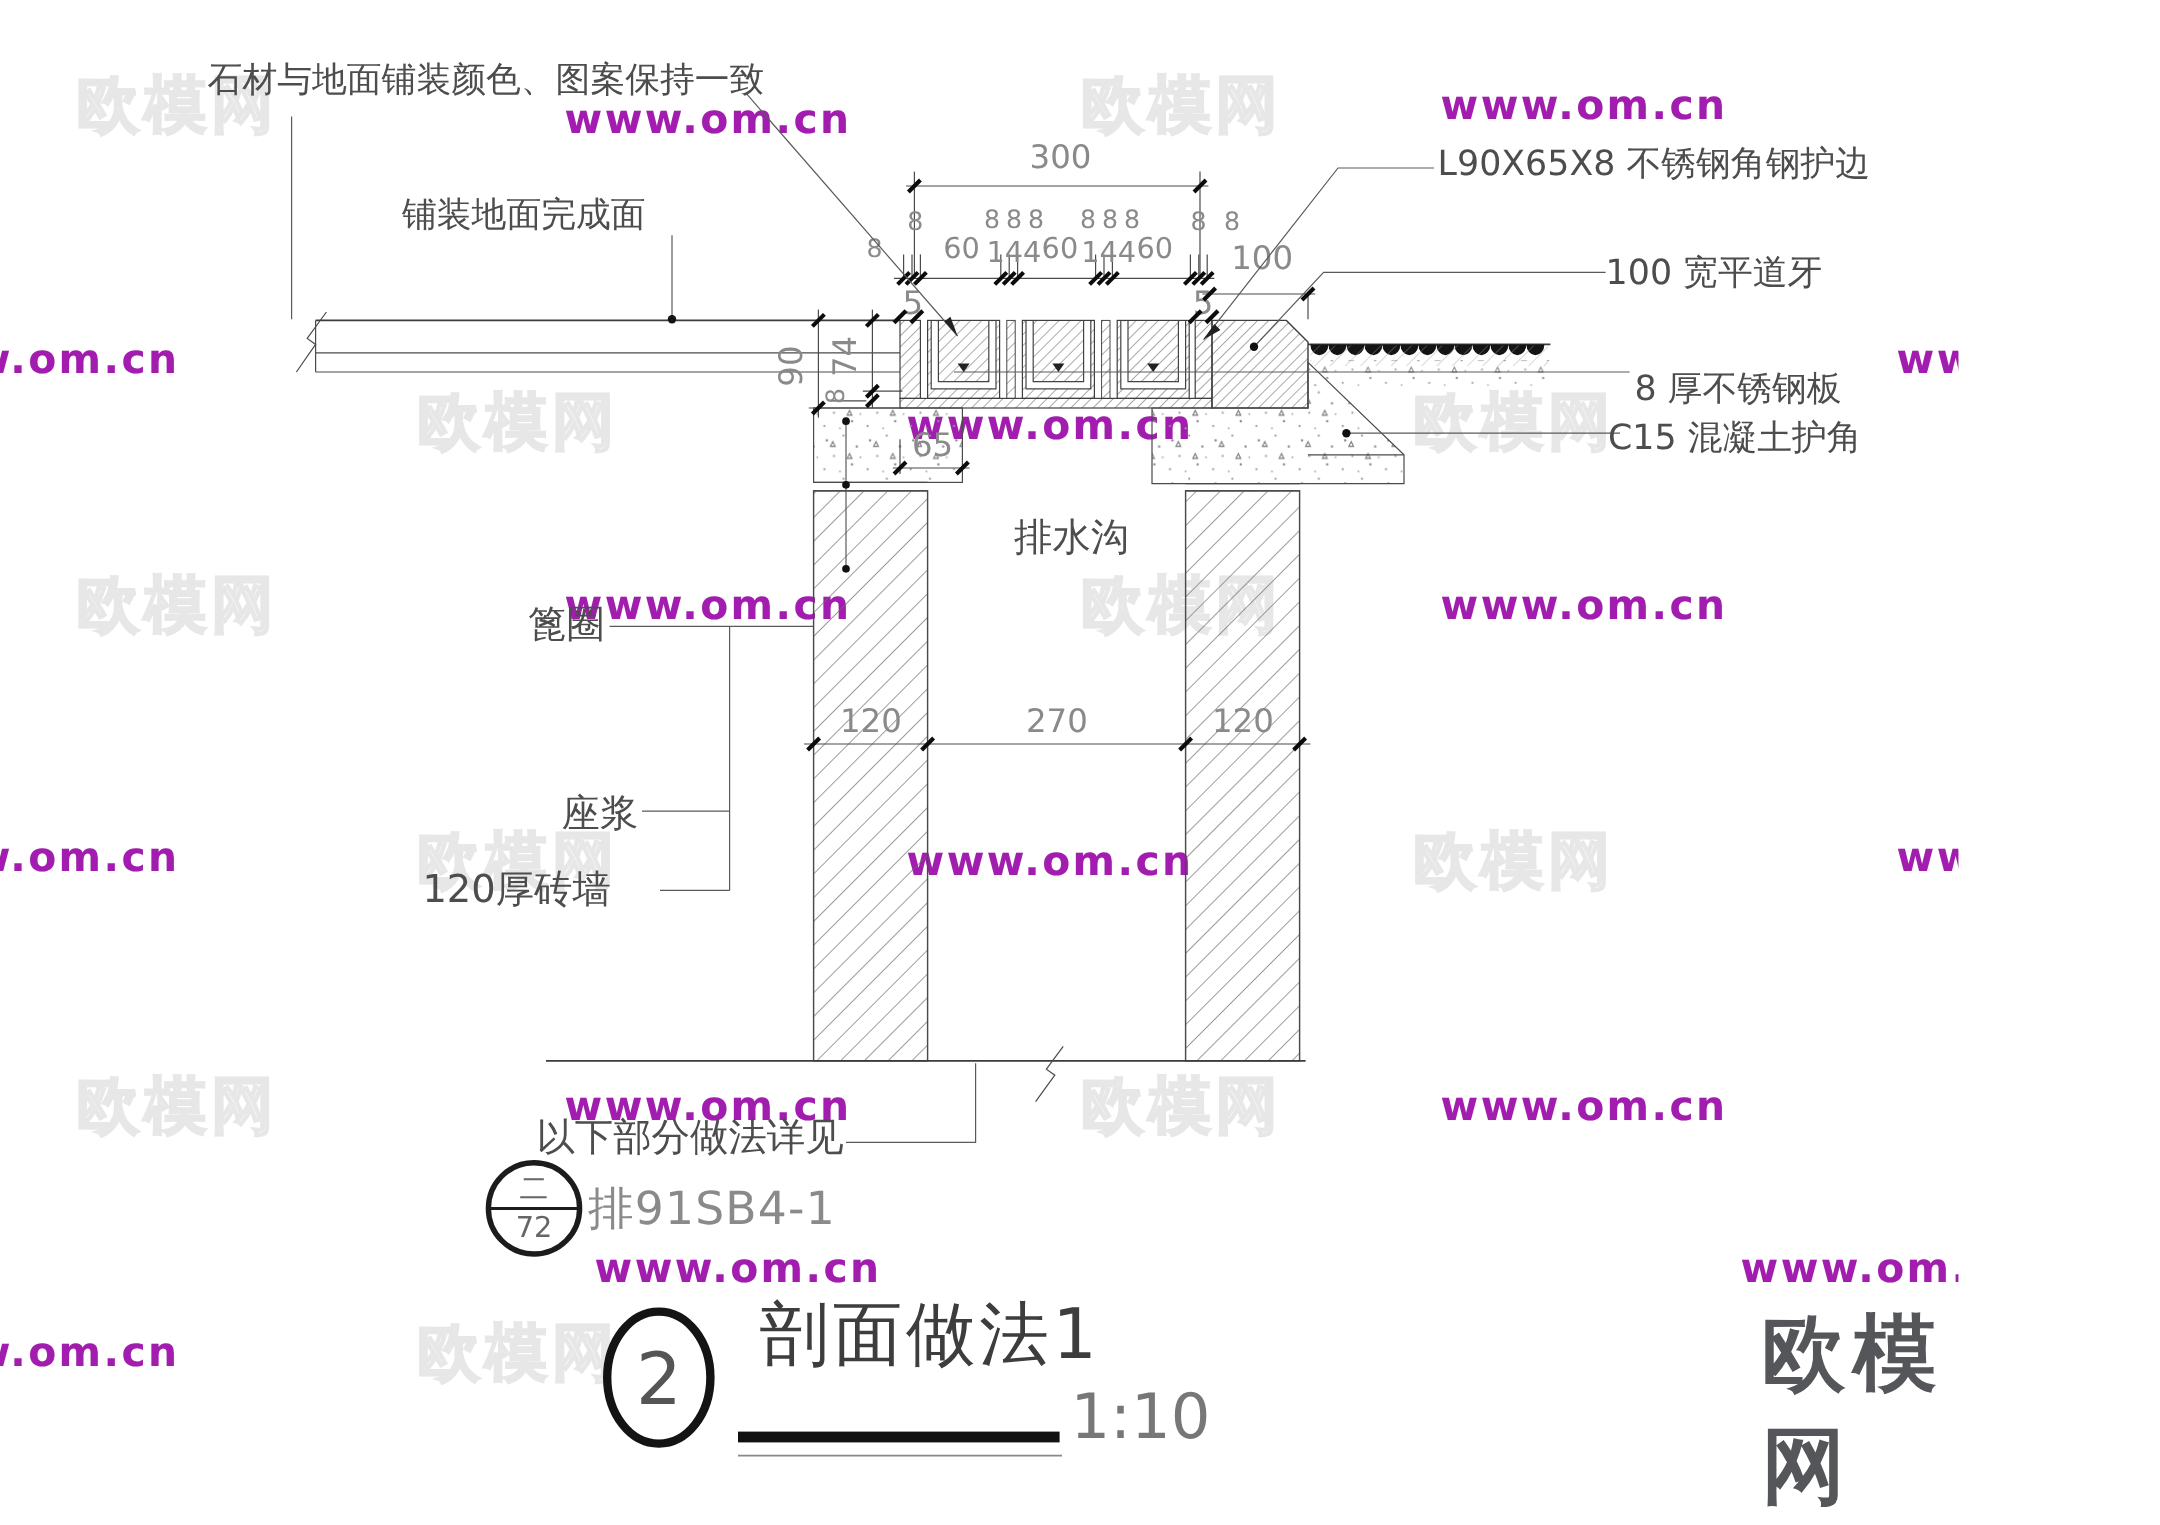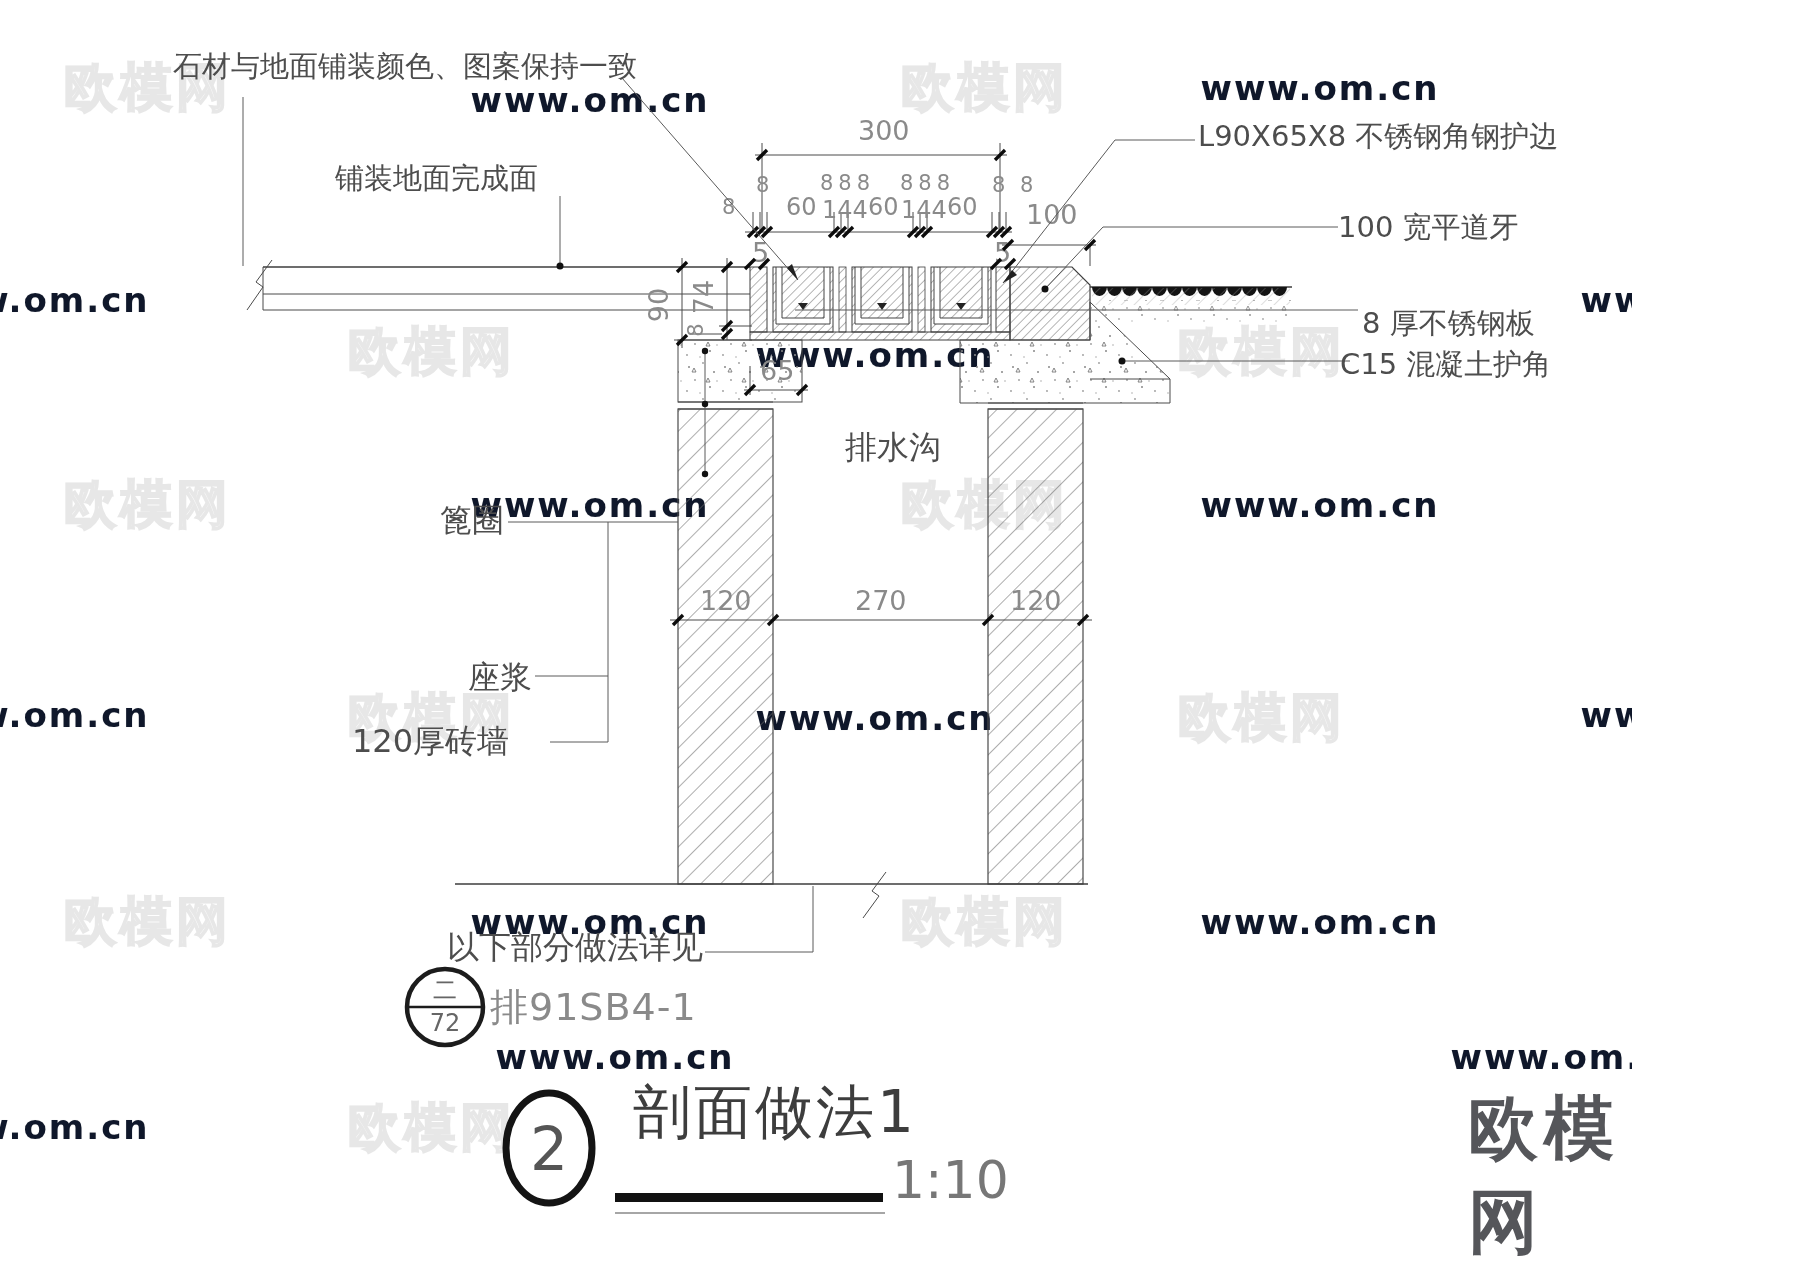--- a/index.html
+++ b/index.html
@@ -3,21 +3,21 @@
 <meta charset="utf-8">
 <style>
   html,body{margin:0;padding:0;background:#ffffff;}
   #stage{position:relative;width:1632px;height:1271px;background:#fff;overflow:hidden;
          font-family:"DejaVu Sans", sans-serif;}
   
   #wm-layer{position:absolute;inset:0;z-index:1;pointer-events:none;}
   .wm{position:absolute;transform:translate(-50%,-50%);white-space:nowrap;}
   .wm-brand{font-size:52px;font-weight:bold;color:transparent;-webkit-text-stroke:2px #e7e7e7;
             text-shadow:0 0 0 #fff;letter-spacing:4px;}
-  .wm-site{font-size:34px;font-weight:bold;color:#0f172a;text-shadow:0 0 1px #dcdcdc;letter-spacing:2px;}
+  .wm-site{font-size:34px;font-weight:bold;color:#a21caf;text-shadow:0 0 1px #dcdcdc;letter-spacing:2px;}
   
   #draw{position:absolute;inset:0;z-index:2;}
   
   #logo{position:absolute;left:1468px;top:1082px;z-index:3;font-size:70px;font-weight:bold;
         color:#55565a;letter-spacing:6px;font-family:"DejaVu Sans", sans-serif;}
   
   .ln{stroke:#4a4a4a;stroke-width:1;fill:none;}
   .ln2{stroke:#3c3c3c;stroke-width:1.4;fill:none;}
   .ldr{stroke:#5a5a5a;stroke-width:1;fill:none;}
   .tk{stroke:#0c0c0c;stroke-width:3.4;}

